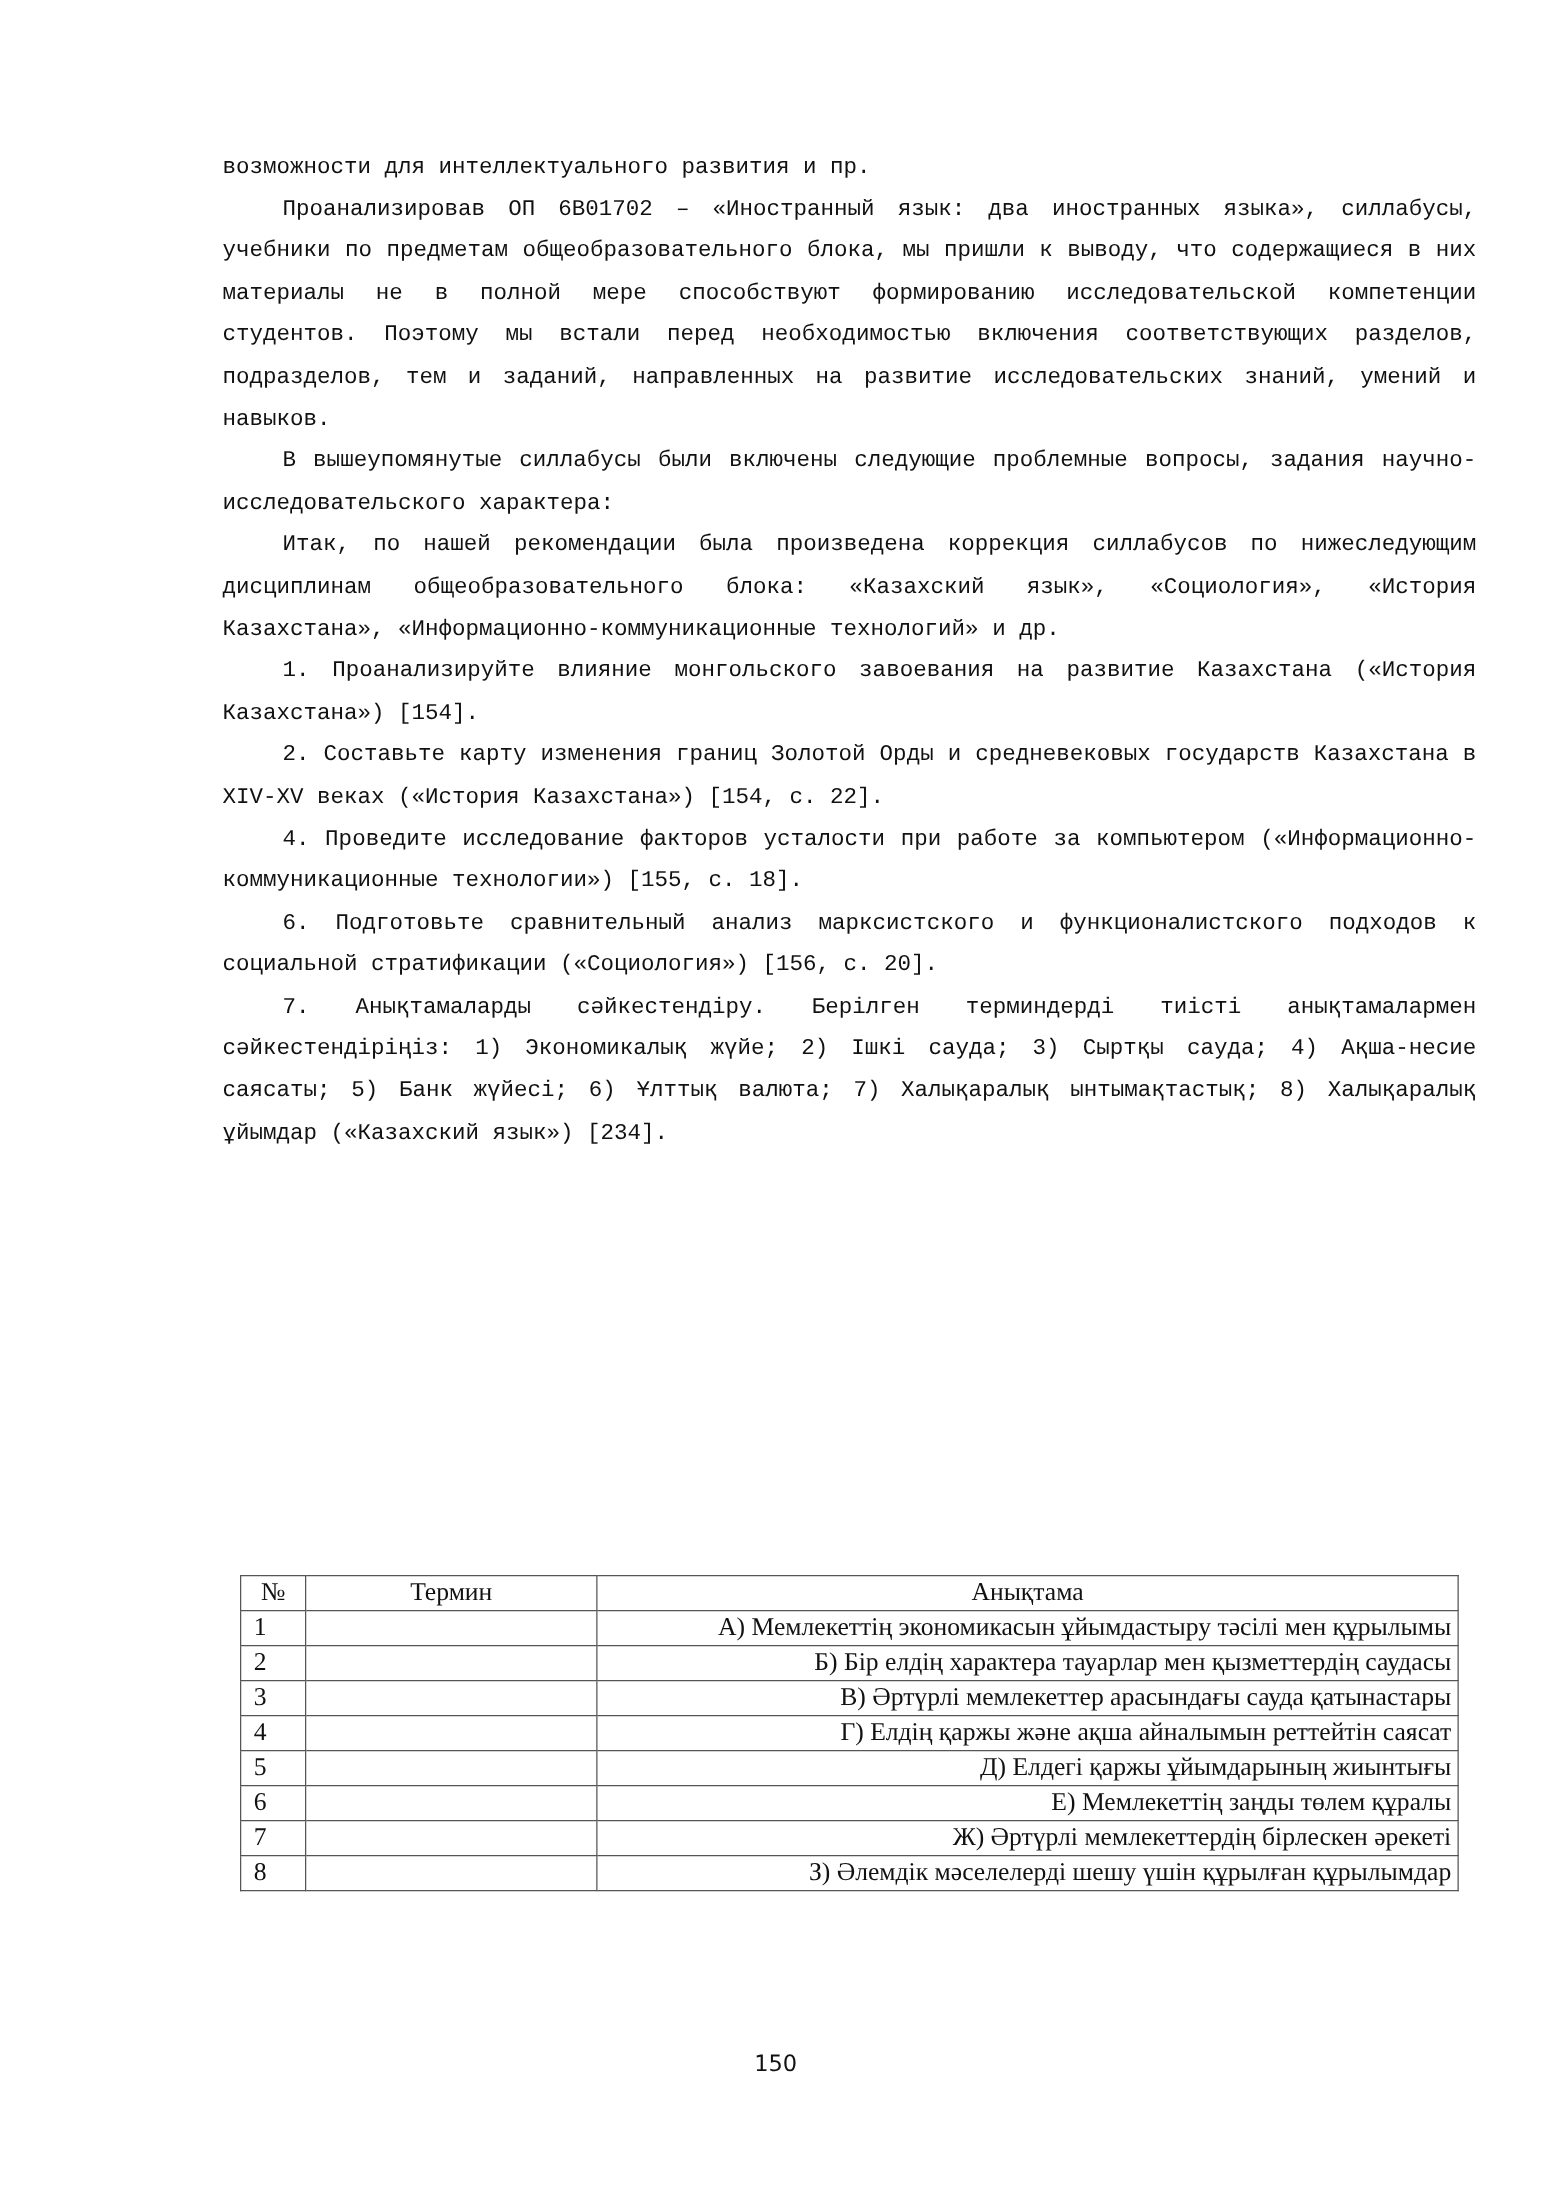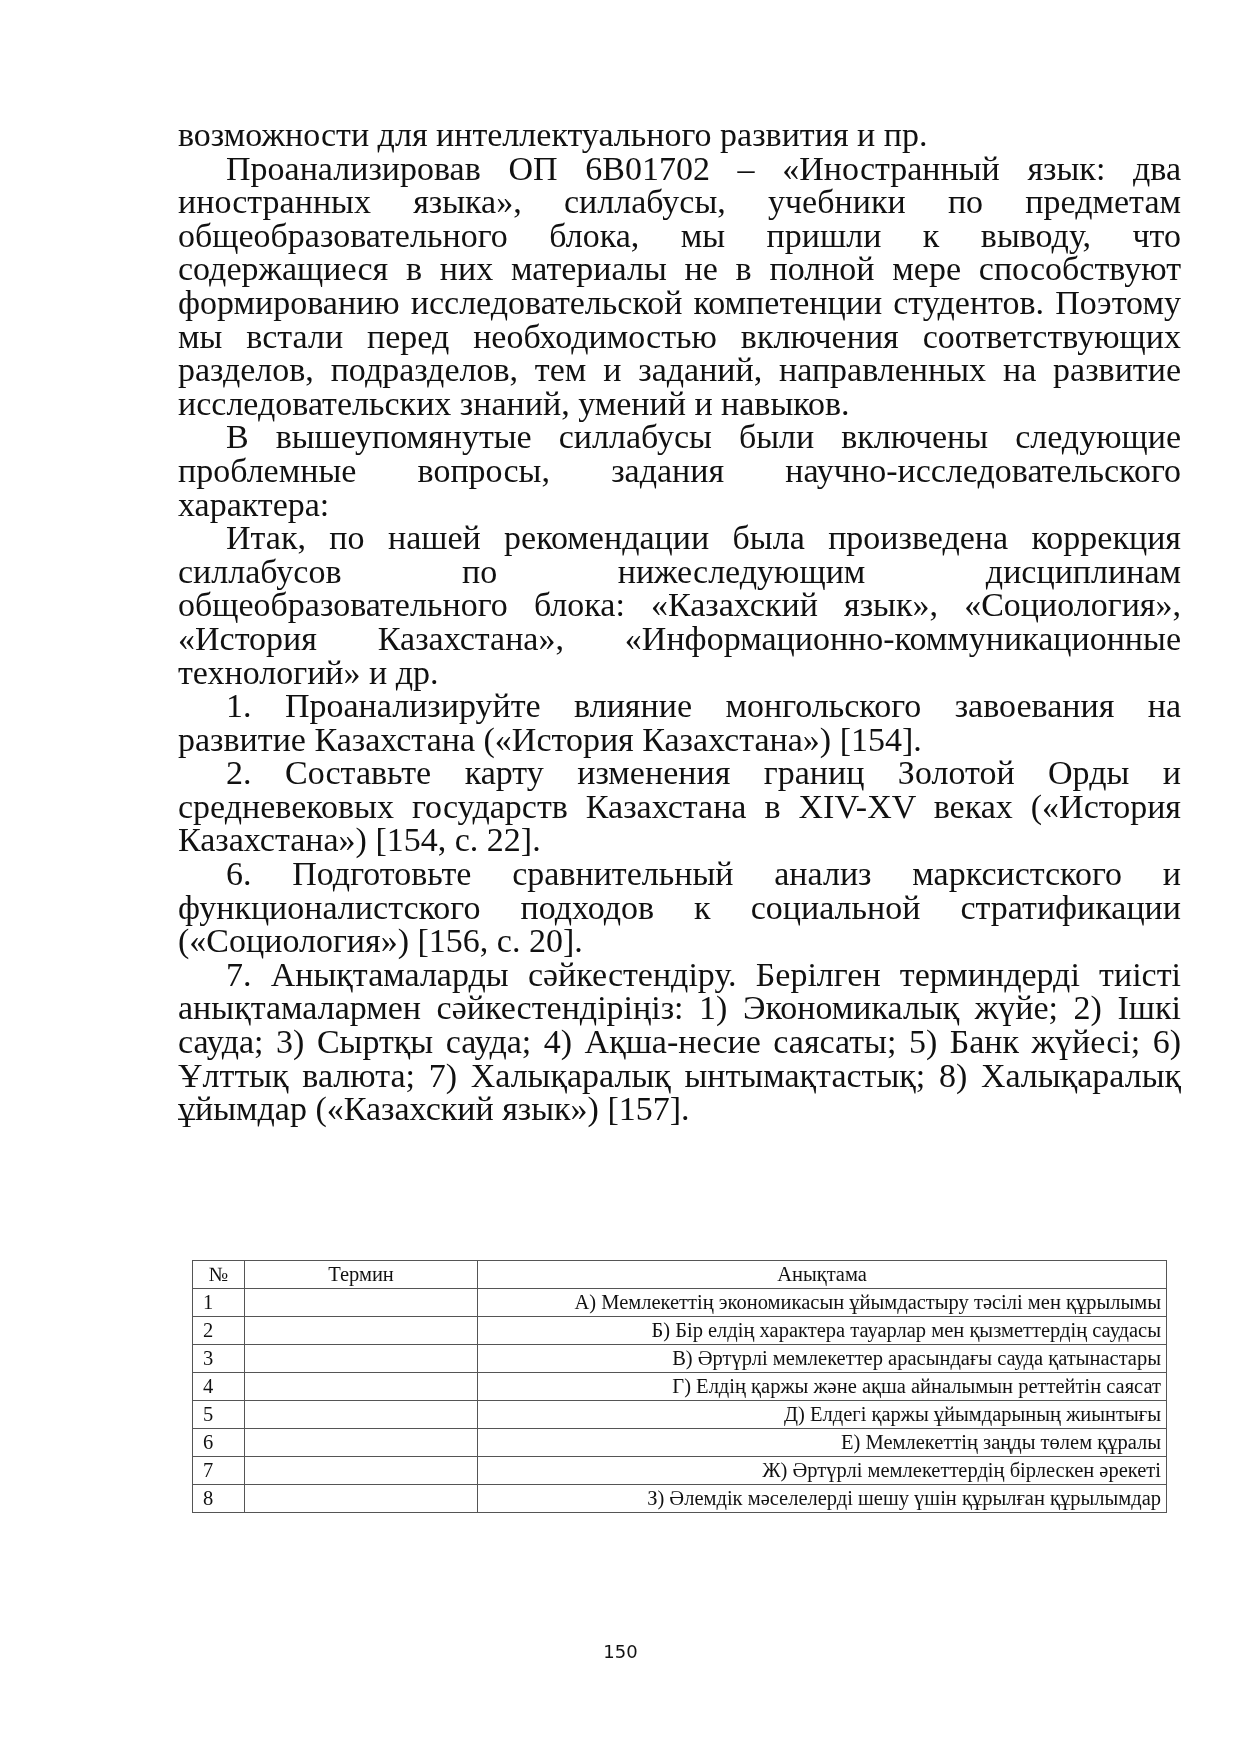--- a/index.html
+++ b/index.html
@@ -1,20 +1,20 @@
 <!DOCTYPE html>
 <html><head>
 <meta charset="utf-8">
 <style>
   html, body { margin: 0; padding: 0; background: #ffffff; }
   body { width: 1241px; height: 1755px; position: relative; overflow: hidden; }
   .page {
     position: absolute; left: 178px; top: 118px; width: 1003px;
-    font-family: Liberation Serif, serif;
-    font-size: 34px; line-height: 33.6px; color: #111;
+    font-family: Liberation Mono, monospace;
+    font-size: 18px; line-height: 33.6px; color: #111;
     text-align: justify;
   }
   .page p { margin: 0; }
   .indent { text-indent: 48px; }
   .table-wrap { position: absolute; left: 192px; top: 1260px; width: 975px; }
   table {
     border-collapse: collapse; width: 100%;
     font-family: "Liberation Serif", "DejaVu Serif", serif;
     font-size: 20.5px; line-height: 25px; color: #111;
   }
@@ -31,22 +31,23 @@
 </head>
 <body>
 
 <div class="page">
   <p>возможности для интеллектуального развития и пр.</p>
   <p class="indent">Проанализировав ОП 6B01702 – «Иностранный язык: два иностранных языка», силлабусы, учебники по предметам общеобразовательного блока, мы пришли к выводу, что содержащиеся в них материалы не в полной мере способствуют формированию исследовательской компетенции студентов. Поэтому мы встали перед необходимостью включения соответствующих разделов, подразделов, тем и заданий, направленных на развитие исследовательских знаний, умений и навыков.</p>
   <p class="indent">В вышеупомянутые силлабусы были включены следующие проблемные вопросы, задания научно-исследовательского характера:</p>
   <p class="indent">Итак, по нашей рекомендации была произведена коррекция силлабусов по нижеследующим дисциплинам общеобразовательного блока: «Казахский язык», «Социология», «История Казахстана», «Информационно-коммуникационные технологий» и др.</p>
   <p class="indent">1. Проанализируйте влияние монгольского завоевания на развитие Казахстана («История Казахстана») [154].</p>
   <p class="indent">2. Составьте карту изменения границ Золотой Орды и средневековых государств Казахстана в XIV-XV веках («История Казахстана») [154, с. 22].</p>
+  <p class="indent">4. Проведите исследование факторов усталости при работе за компьютером («Информационно-коммуникационные технологии») [155, с. 18].</p>
   <p class="indent">6. Подготовьте сравнительный анализ марксистского и функционалистского подходов к социальной стратификации («Социология») [156, с. 20].</p>
-  <p class="indent">7. Анықтамаларды сәйкестендіру. Берілген терминдерді тиісті анықтамалармен сәйкестендіріңіз: 1) Экономикалық жүйе; 2) Ішкі сауда; 3) Сыртқы сауда; 4) Ақша-несие саясаты; 5) Банк жүйесі; 6) Ұлттық валюта; 7) Халықаралық ынтымақтастық; 8) Халықаралық ұйымдар («Казахский язык») [157].</p>
+  <p class="indent">7. Анықтамаларды сәйкестендіру. Берілген терминдерді тиісті анықтамалармен сәйкестендіріңіз: 1) Экономикалық жүйе; 2) Ішкі сауда; 3) Сыртқы сауда; 4) Ақша-несие саясаты; 5) Банк жүйесі; 6) Ұлттық валюта; 7) Халықаралық ынтымақтастық; 8) Халықаралық ұйымдар («Казахский язык») [234].</p>
 </div>
 
 <div class="table-wrap">
   <table>
     <thead>
       <tr>
         <th>№</th>
         <th>Термин</th>
         <th>Анықтама</th>
       </tr>

